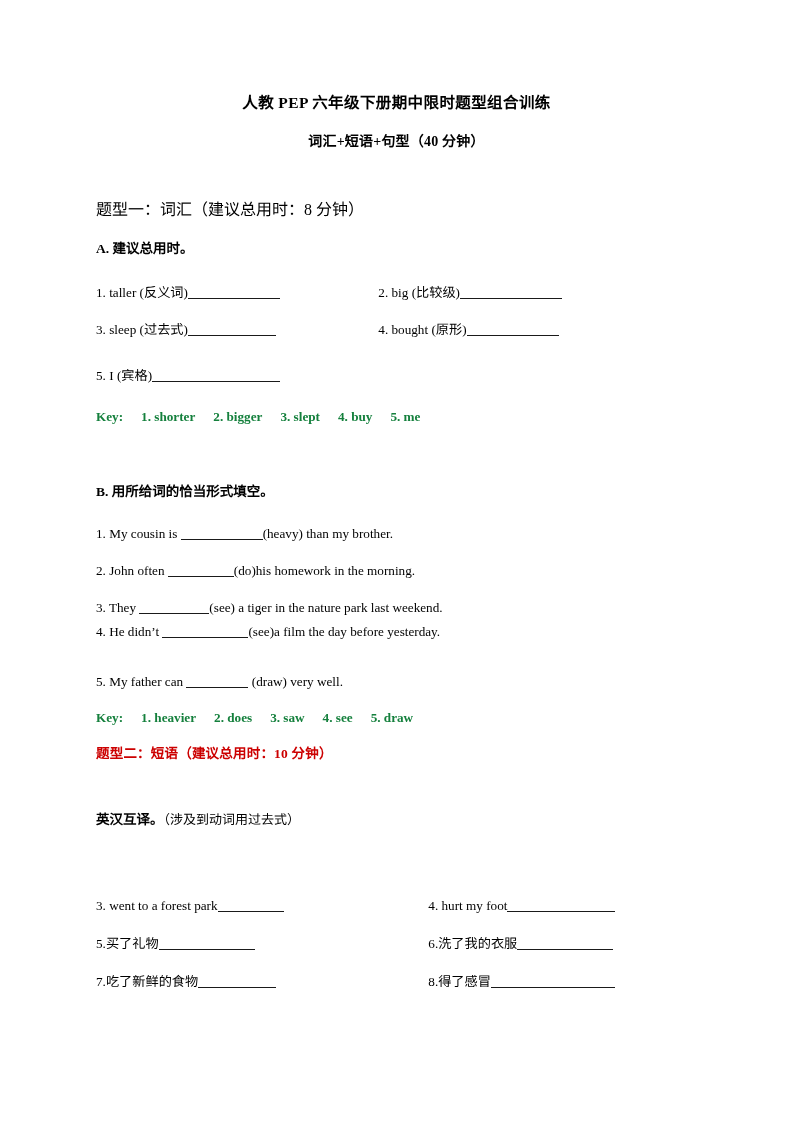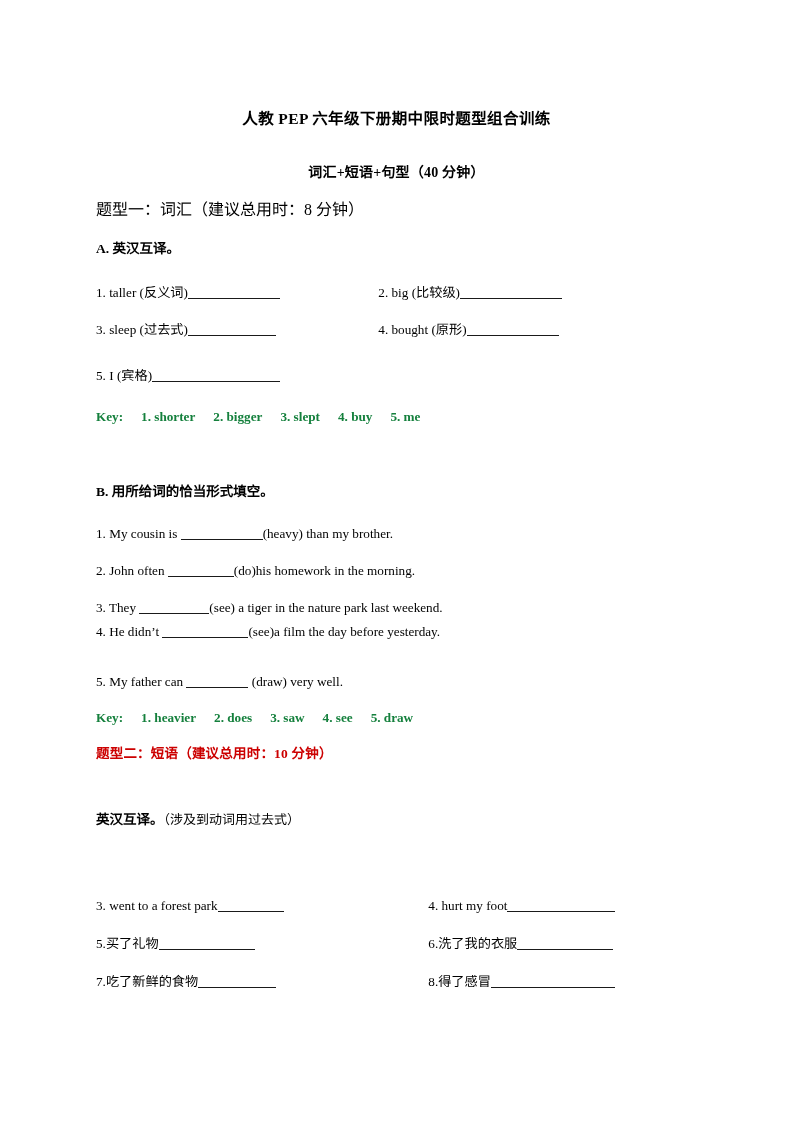--- a/index.html
+++ b/index.html
@@ -25,30 +25,30 @@
     box-sizing: border-box;
     padding: 0 96px;
   }
 
   
   .doc-title {
     text-align: center;
     font-weight: bold;
     font-size: 15.5px;
     letter-spacing: .4px;
-    margin: 16px;
+    margin: 0;
     padding-top: 94px;
     line-height: 1.2;
   }
   .doc-subtitle {
     text-align: center;
     font-weight: bold;
     font-size: 14px;
     letter-spacing: .2px;
-    margin: 16px;
+    margin: 1px;
     padding-top: 20px;
     line-height: 1.2;
   }
 
   
   .section-head {
     font-weight: bold;
     font-size: 13.5px;
     color: #cc0000;
     letter-spacing: .2px;
@@ -102,21 +102,21 @@
 </style>
 </head>
 <body>
 
 <div class="page">
 
   <h1 class="doc-title">人教 PEP 六年级下册期中限时题型组合训练</h1>
   <h2 class="doc-subtitle">词汇+短语+句型（40 分钟）</h2>
 
   <div class="abs" style="top:196px;">题型一：词汇（建议总用时：8 分钟）</div>
-  <div class="abs sub-head" style="top:241px;">A. 英汉互译。</div>
+  <div class="abs sub-head" style="top:241px;">A. 建议总用时。</div>
 
   <div class="abs row" style="top:285px;">
     <span class="cell-l">
       <span>1.</span>
       <span class="q">taller (反义词)</span><span class="blank" style="width: 92px;"></span>
     </span>
     <span class="cell-r">
       <span>2.</span>
       <span class="q">big (比较级)</span><span class="blank" style="width: 102px;"></span>
     </span>

